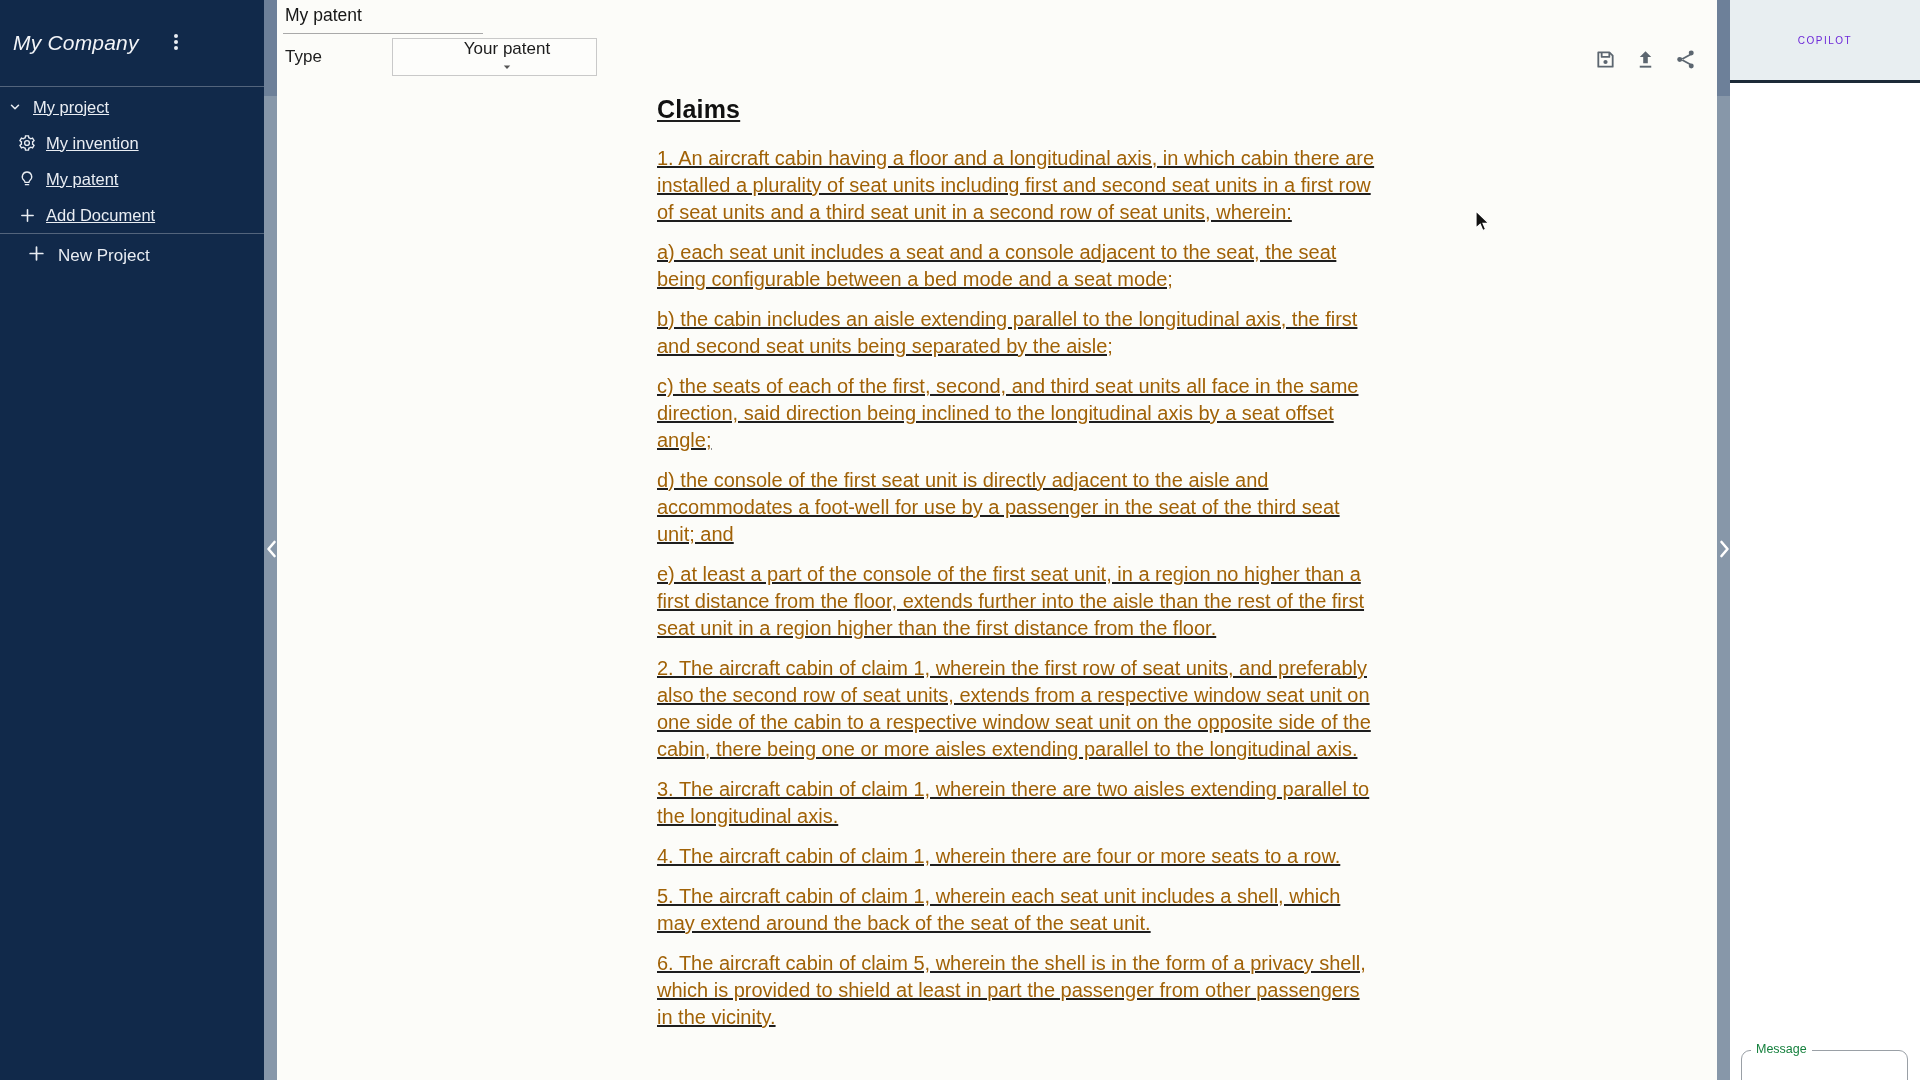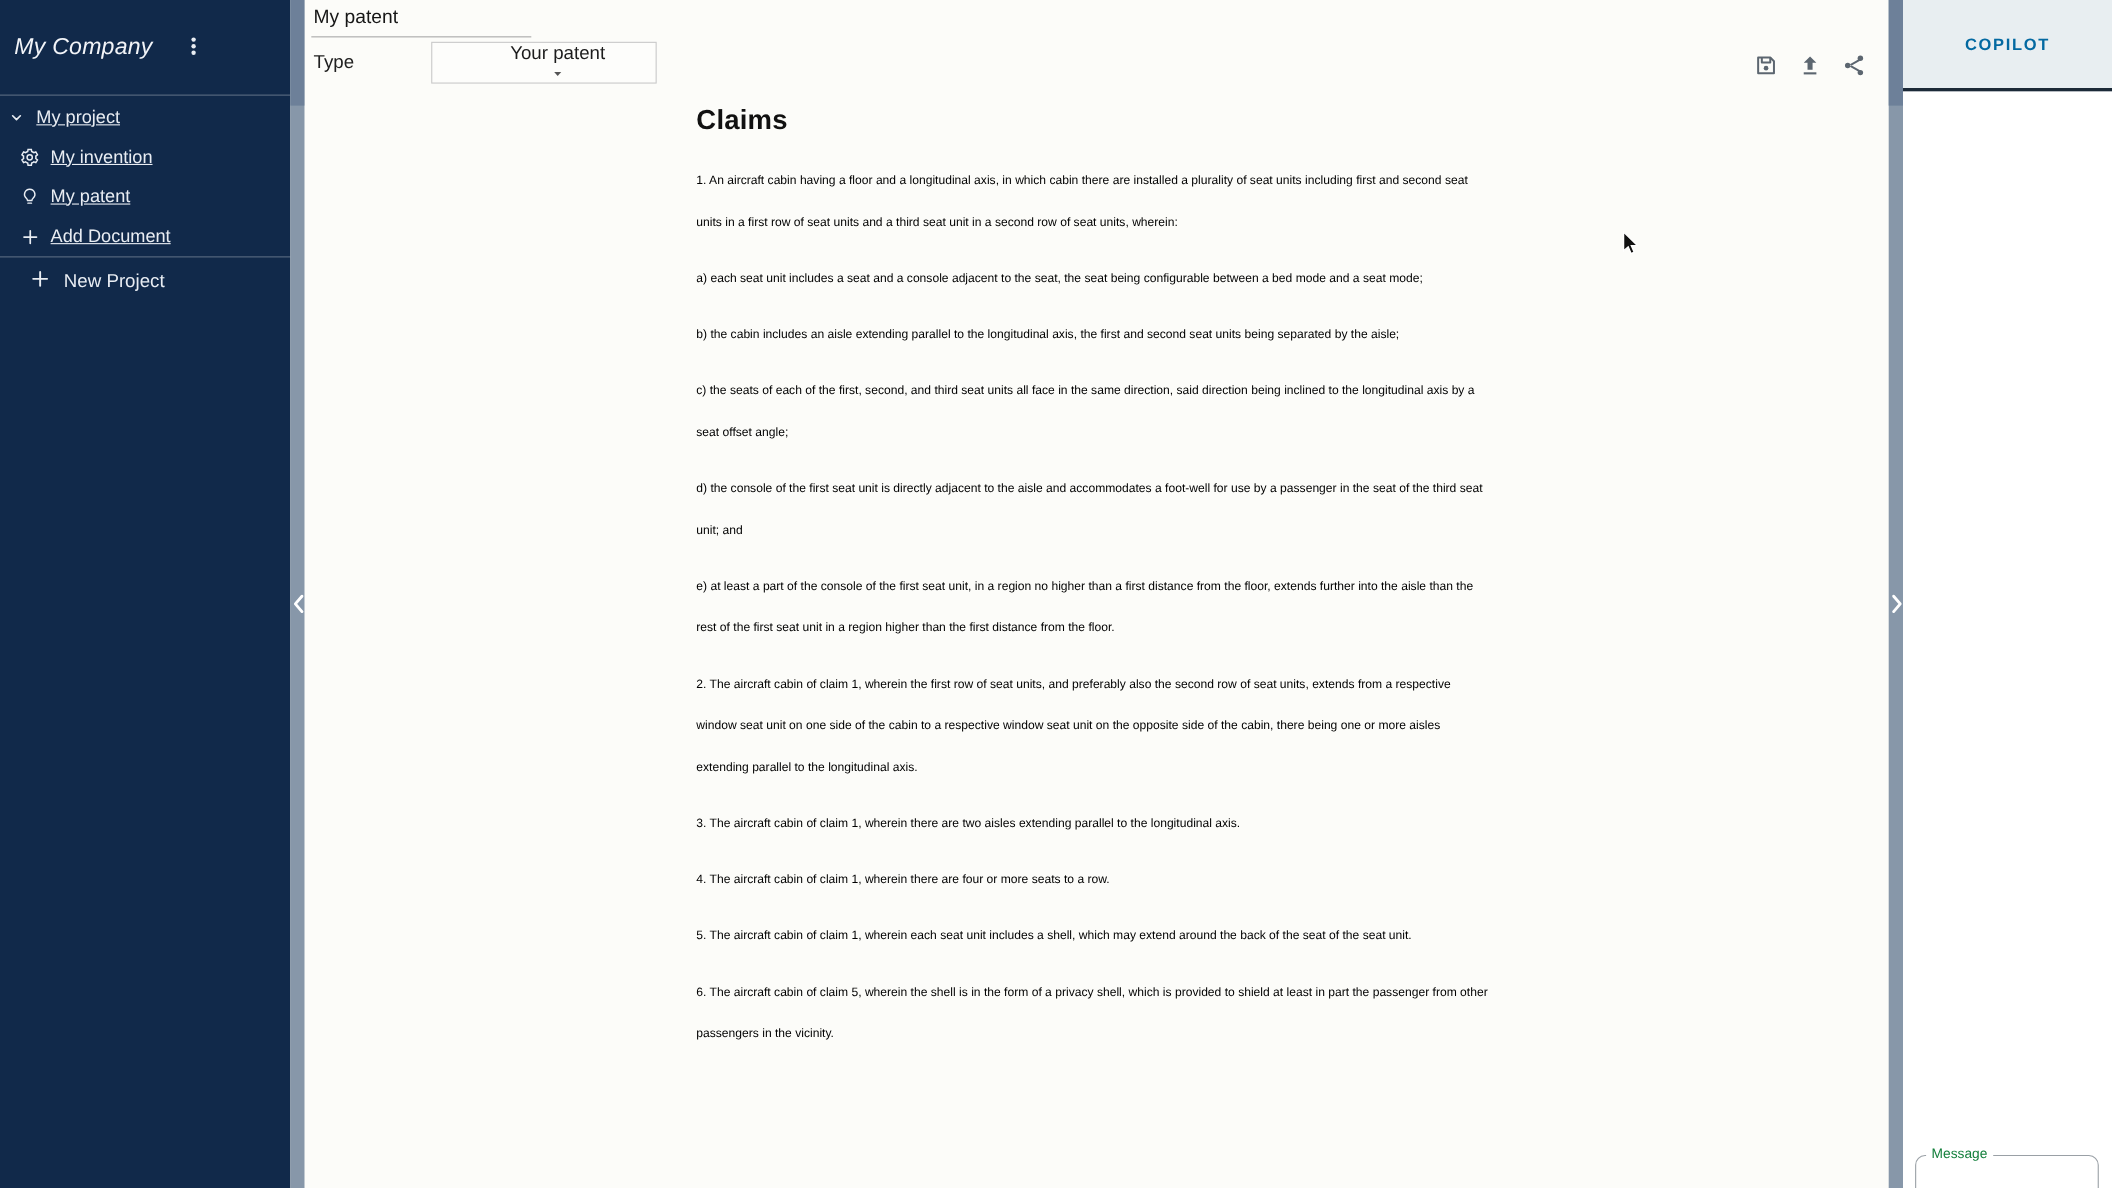--- a/index.html
+++ b/index.html
@@ -64,35 +64,35 @@
   .type-row { position: absolute; left: 8px; top: 38px; display: flex; align-items: center; }
   .type-label { width: 107px; font-size: 17px; color: #202020; }
   .type-select {
     width: 205px; height: 38px; border: 1px solid #c9c9c9; border-radius: 0;
     background: #fdfdfb; display: flex; align-items: center; justify-content: space-between;
     padding: 0 13px 0 38px; font-size: 17px; color: #1c1c1c; cursor: pointer; flex-direction: column;
   }
   .toolbar { position: absolute; top: 46px; right: 18px; display: flex; gap: 13px; }
   .tool-btn { background: none; border: none; cursor: pointer; display: flex; padding: 2px; color: #5c6670; }
 
-  .document { position: absolute; left: 356px; top: 95px; width: 720px; }
+  .document { position: absolute; left: 380px; top: 95px; width: 720px; text-decoration: underline; }
   .claims-heading { font-size: 25px; font-weight: 700; color: #111; margin-bottom: 21px; letter-spacing: .2px; }
-  .claim { font-size: 11px; line-height: 38px; color: #000000; margin-bottom: 13px; }
+  .claim { font-size: 20px; line-height: 27px; color: #a16207; margin-bottom: 13px; }
 
   
   .copilot {
     position: absolute; left: 1730px; top: 0; width: 190px; height: 1080px;
     background: #ffffff;
   }
   .copilot-header {
     height: 83px; background: var(--copilot-header-bg, #e8eef1);
     border-bottom: 3px solid var(--copilot-accent, #1c2a38);
     display: flex; align-items: center; justify-content: center;
   }
-  .copilot-title { font-size: 15px; letter-spacing: 1.5px; color: #0369a1; font-weight: 700; }
+  .copilot-title { font-size: 10px; letter-spacing: 1.5px; color: #6d28d9; font-weight: 400; }
   .message-field {
     position: absolute; left: 11px; right: 12px; top: 1050px; height: 70px;
     border: 1px solid #9aa0a6; border-radius: 9px; background: #fff;
   }
   .message-label {
     position: absolute; top: -9px; left: 9px; background: #fff;
     padding: 0 5px; font-size: 12.5px; color: #15803d;
   }
 
   

